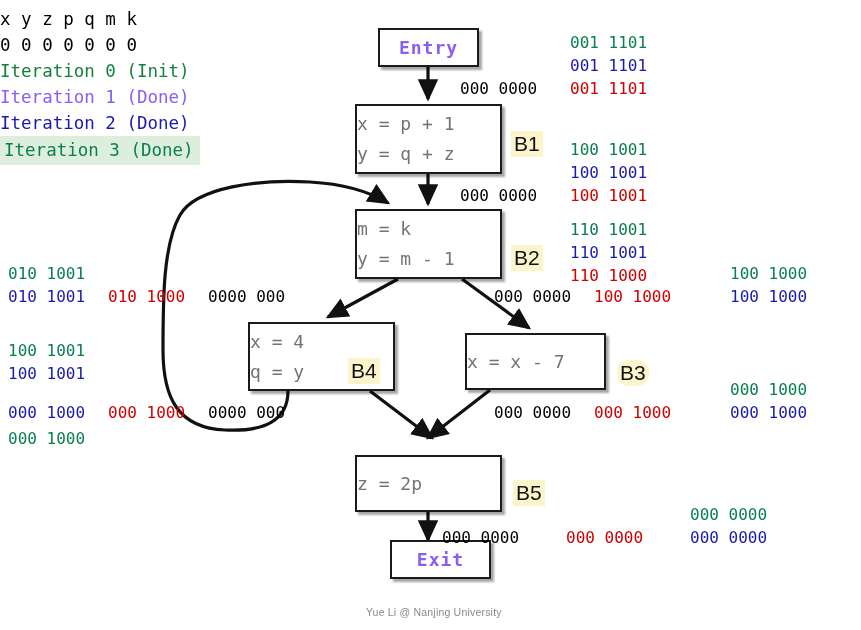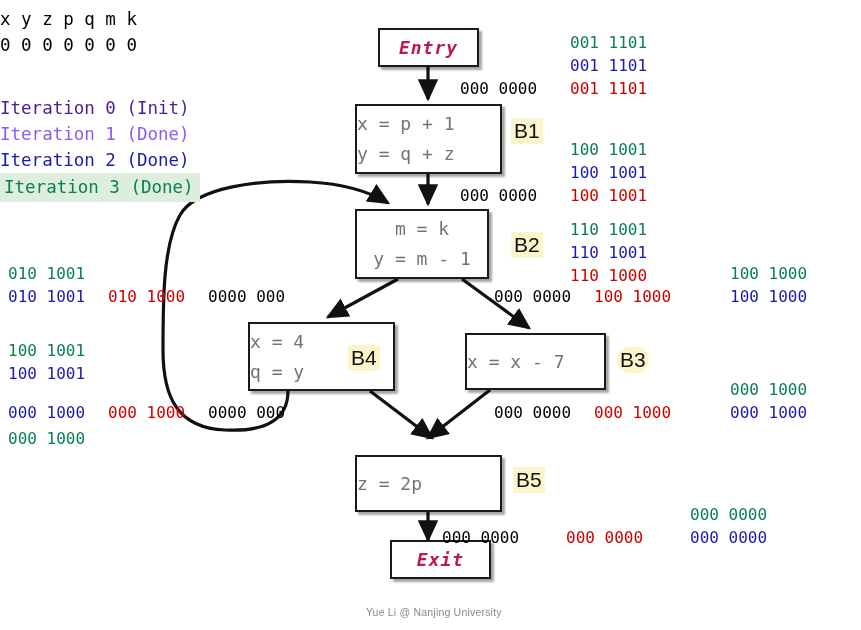--- a/index.html
+++ b/index.html
@@ -23,21 +23,21 @@
   .abs { position: absolute; }
 
   
   .legend-line {
     font-family: "DejaVu Sans Mono", monospace;
     font-size: 17.5px;
     letter-spacing: 0px;
     white-space: pre;
     line-height: 26px;
   }
-  .lg-black { color: #4c1d95; margin-top: 37px; }
+  .lg-black { color: #15803d; }
   .lg-red   { color: #8b5cf6; }
   .lg-blue  { color: #1a1ab0; }
   .lg-green { color: #0a8050; }
   .legend-hl {
     background: #ddeedd;
     padding: 1px 6px 2px 4px;
   }
   .var-row {
     font-family: "DejaVu Sans Mono", monospace;
     font-size: 17.5px;
@@ -62,35 +62,35 @@
     font-size: 18px;
     color: #737373;
     white-space: pre;
     line-height: 30px;
   }
   .node.terminal {
     align-items: center;
     justify-content: center;
   }
   .node.terminal .stmt {
-    color: #be185d;
+    color: #8b5cf6;
     font-weight: bold;
     padding-left: 0;
     letter-spacing: 1px;
-    font-style: italic;
   }
 
   .blabel {
     position: absolute;
     font-family: "Liberation Sans", sans-serif;
     font-size: 21px;
     color: #111111;
     background: #fcf5cc;
     padding: 1px 3px;
     line-height: 24px;
+    margin-top: 13px;
   }
 
   
   .fact {
     position: absolute;
     font-family: "DejaVu Sans Mono", monospace;
     font-size: 16px;
     white-space: pre;
     line-height: 23px;
   }
@@ -157,21 +157,21 @@
   <div class="node terminal" style="left:378px; top:28px; width:101px; height:39px;">
     <div class="stmt">Entry</div>
   </div>
 
   <div class="node" style="left:355px; top:104px; width:147px; height:70px;">
     <div class="stmt">x = p + 1</div>
     <div class="stmt">y = q + z</div>
   </div>
   <div class="blabel" style="left:511px; top:118px;">B1</div>
 
-  <div class="node" style="left:355px; top:209px; width:134px; height:70px;align-items:center;">
+  <div class="node" style="left:355px; top:209px; width:147px; height:70px;">
     <div class="stmt">m = k</div>
     <div class="stmt">y = m - 1</div>
   </div>
   <div class="blabel" style="left:511px; top:232px;">B2</div>
 
   <div class="node" style="left:248px; top:322px; width:147px; height:69px;">
     <div class="stmt">x = 4</div>
     <div class="stmt">q = y</div>
   </div>
   <div class="blabel" style="left:348px; top:345px;">B4</div>

